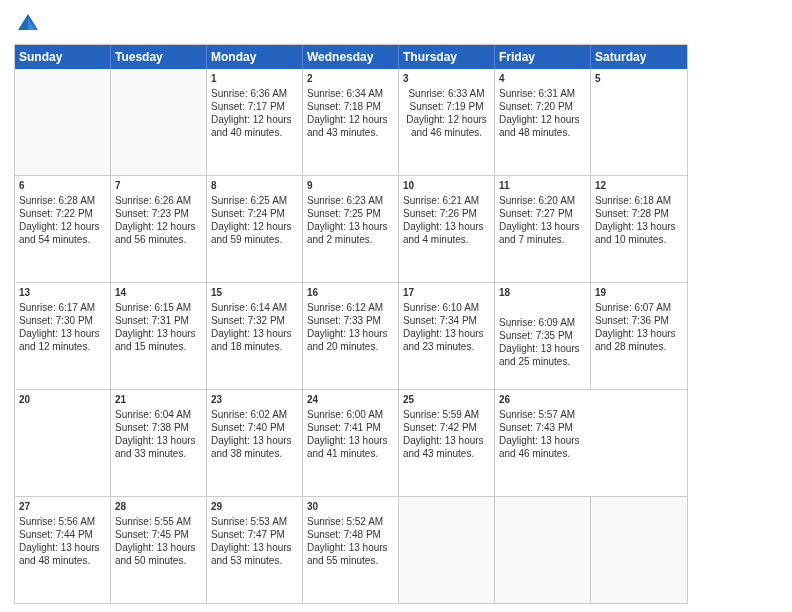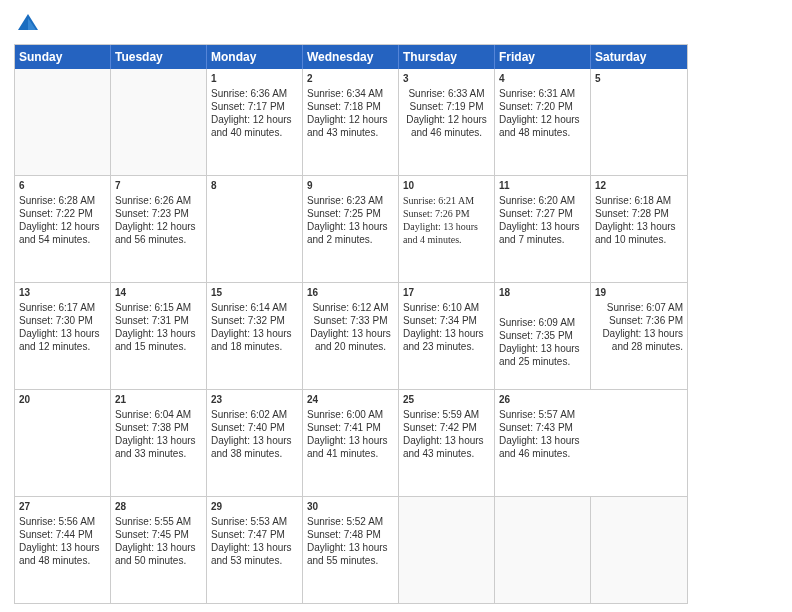--- a/index.html
+++ b/index.html
@@ -193,30 +193,33 @@
 Daylight: 12 hours and 54 minutes.</div>
           </div>
           <div class="cal-cell">
             <span class="day-num">7</span>
             <div class="cell-info" style="white-space: pre-line;">Sunrise: 6:26 AM
 Sunset: 7:23 PM
 Daylight: 12 hours and 56 minutes.</div>
           </div>
           <div class="cal-cell">
             <span class="day-num">8</span>
+            <div class="cell-info" style="white-space: pre-line;">Sunrise: 6:25 AM
+Sunset: 7:24 PM
+Daylight: 12 hours and 59 minutes.</div>
           </div>
           <div class="cal-cell">
             <span class="day-num">9</span>
             <div class="cell-info" style="white-space: pre-line;">Sunrise: 6:23 AM
 Sunset: 7:25 PM
 Daylight: 13 hours and 2 minutes.</div>
           </div>
           <div class="cal-cell">
             <span class="day-num">10</span>
-            <div class="cell-info" style="white-space: pre-line; font-family: Liberation Serif, serif;">Sunrise: 6:21 AM
+            <div class="cell-info" style="white-space: pre-line;">Sunrise: 6:21 AM
 Sunset: 7:26 PM
 Daylight: 13 hours and 4 minutes.</div>
           </div>
           <div class="cal-cell">
             <span class="day-num">11</span>
             <div class="cell-info" style="white-space: pre-line;">Sunrise: 6:20 AM
 Sunset: 7:27 PM
 Daylight: 13 hours and 7 minutes.</div>
           </div>
           <div class="cal-cell">
@@ -240,39 +243,39 @@
 Daylight: 13 hours and 15 minutes.</div>
           </div>
           <div class="cal-cell">
             <span class="day-num">15</span>
             <div class="cell-info" style="white-space: pre-line;">Sunrise: 6:14 AM
 Sunset: 7:32 PM
 Daylight: 13 hours and 18 minutes.</div>
           </div>
           <div class="cal-cell">
             <span class="day-num">16</span>
-            <div class="cell-info" style="white-space: pre-line; text-align: center;">Sunrise: 6:12 AM
+            <div class="cell-info" style="white-space: pre-line;">Sunrise: 6:12 AM
 Sunset: 7:33 PM
 Daylight: 13 hours and 20 minutes.</div>
           </div>
           <div class="cal-cell">
             <span class="day-num">17</span>
             <div class="cell-info" style="white-space: pre-line;">Sunrise: 6:10 AM
 Sunset: 7:34 PM
 Daylight: 13 hours and 23 minutes.</div>
           </div>
           <div class="cal-cell">
             <span class="day-num">18</span>
             <div class="cell-info" style="white-space: pre-line; margin-top: 16px;">Sunrise: 6:09 AM
 Sunset: 7:35 PM
 Daylight: 13 hours and 25 minutes.</div>
           </div>
           <div class="cal-cell">
             <span class="day-num">19</span>
-            <div class="cell-info" style="white-space: pre-line; text-align: right;">Sunrise: 6:07 AM
+            <div class="cell-info" style="white-space: pre-line;">Sunrise: 6:07 AM
 Sunset: 7:36 PM
 Daylight: 13 hours and 28 minutes.</div>
           </div>
         </div>
         <div class="cal-row">
           <div class="cal-cell">
             <span class="day-num">20</span>
           </div>
           <div class="cal-cell">
             <span class="day-num">21</span>

